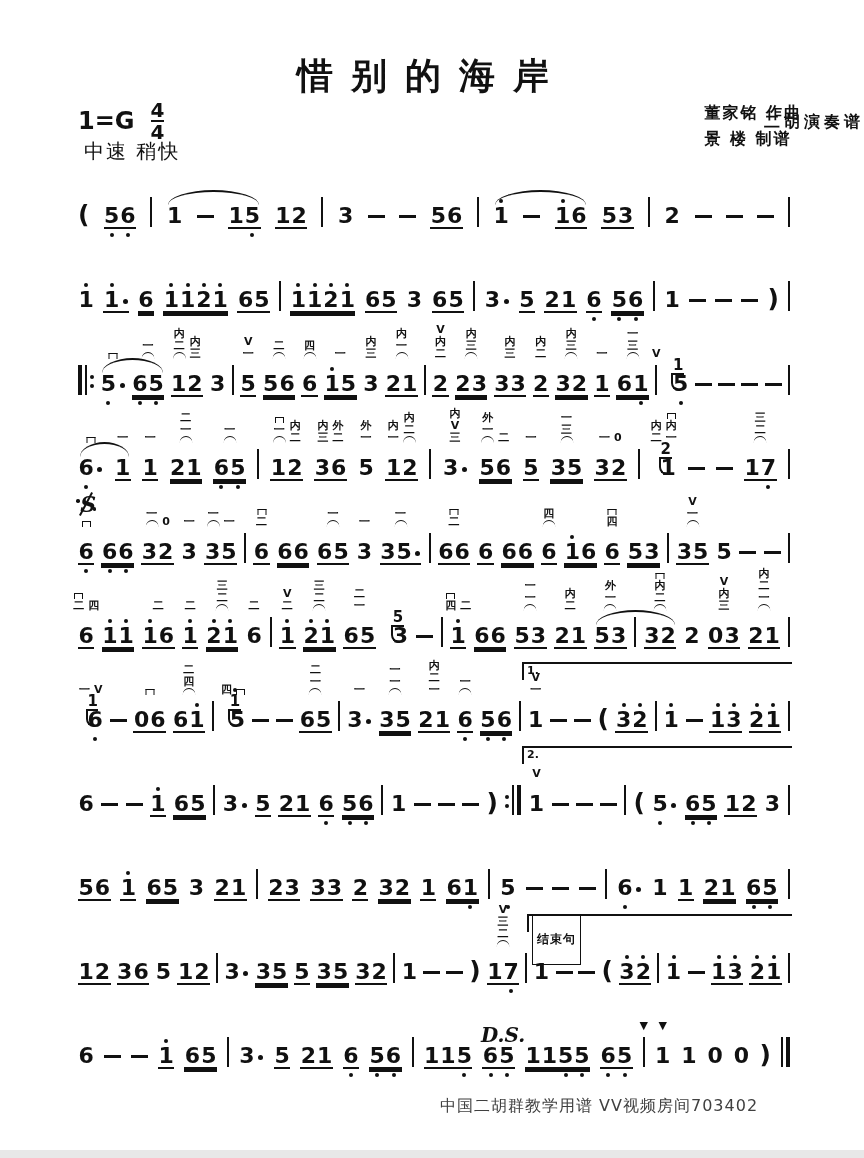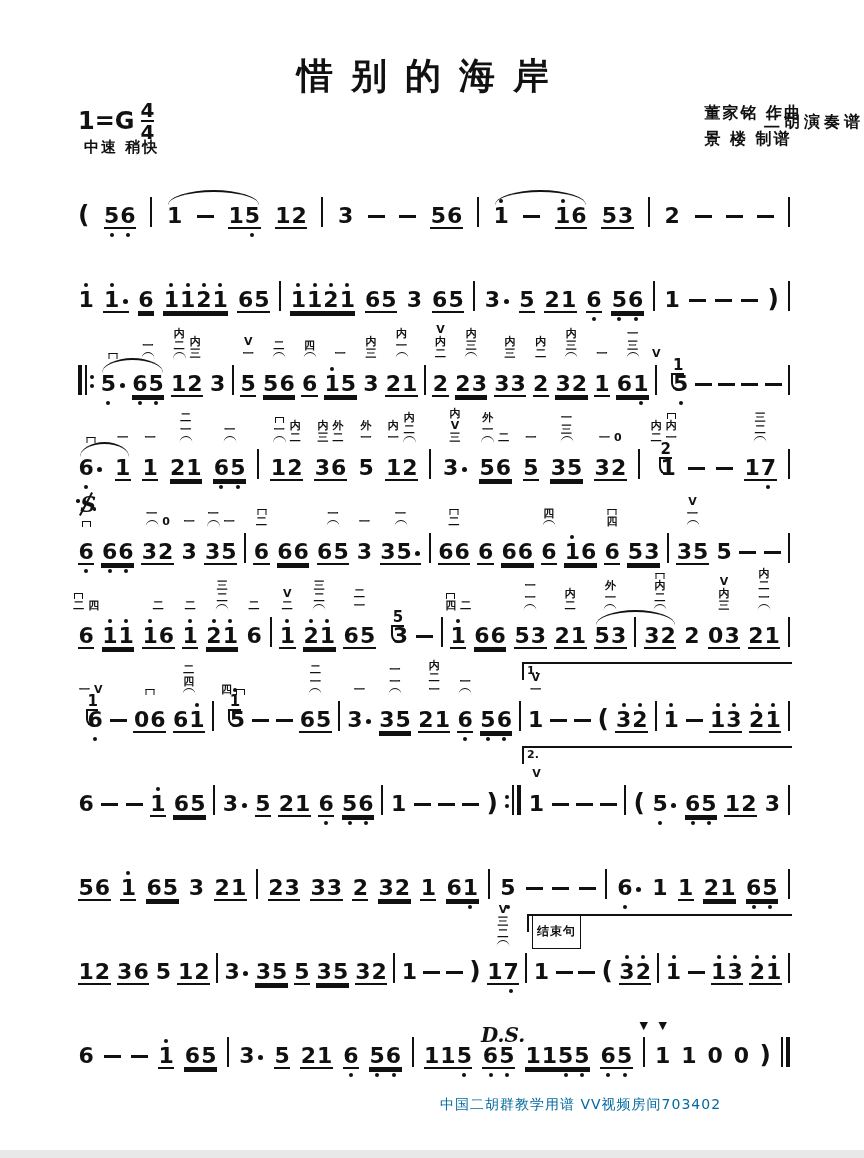--- a/index.html
+++ b/index.html
@@ -1,26 +1,26 @@
 <!DOCTYPE html>
 <html><head>
 <meta charset="utf-8">
 <style>
   html,body{margin:0;padding:0;background:#e8e8e8;}
   #page{width:864px;height:1150px;background:#ffffff;position:relative;
         font-family:"DejaVu Sans",sans-serif;color:#111;overflow:hidden;}
   
   #title{position:absolute;top:52px;left:0;width:100%;text-align:center;
          font-size:36px;font-weight:bold;letter-spacing:18px;font-family:"DejaVu Serif",serif;}
-  #meta-key{position:absolute;top:100px;left:78px;font-size:24px;font-weight:bold;display:flex;align-items:center;gap:6px;}
+  #meta-key{position:absolute;top:100px;left:78px;font-size:24px;font-weight:bold;display:flex;align-items:center;gap:16px;}
   .frac{display:inline-flex;flex-direction:column;align-items:center;line-height:1;font-size:20px;font-weight:bold;}
   .frac .fb{border-top:2.5px solid #111;}
   #subtitle{position:absolute;top:112px;left:0;width:100%;text-align:right;font-size:16px;font-weight:bold;letter-spacing:4px;}
   #credits{position:absolute;top:100px;right:62px;font-size:16px;font-weight:bold;line-height:1.6;letter-spacing:2px;}
-  #tempo{position:absolute;top:138px;left:84px;font-size:15px;font-weight:bold;letter-spacing:2px;}
+  #tempo{position:absolute;top:138px;left:84px;font-size:20px;font-weight:normal;letter-spacing:2px;}
   
   #score{position:absolute;top:158px;left:78px;width:712px;}
   .mline{position:relative;height:84px;display:flex;justify-content:space-between;align-items:flex-end;padding-bottom:15px;box-sizing:border-box;}
   .cell{position:relative;display:flex;flex-direction:column;align-items:center;justify-content:flex-end;}
   
   .grp{display:inline-flex;align-items:flex-end;position:relative;line-height:1;}
   .grp.u1{box-shadow:0 2px 0 0 #111;}
   .grp.u2{box-shadow:0 2px 0 0 #111,0 5px 0 0 #111;}
   .nch{font-size:22px;font-weight:bold;position:relative;line-height:1;padding:0 .5px;}
   .nch.hd::before{content:"";position:absolute;top:-6px;left:50%;transform:translateX(-50%);
@@ -53,25 +53,25 @@
   
   .segno{position:relative;width:20px;height:24px;margin-bottom:2px;}
   .segno .s{position:absolute;left:4px;top:-3px;font:italic bold 22px "DejaVu Serif",serif;}
   .segno .sl{position:absolute;left:9px;top:-3px;width:2px;height:26px;background:#111;transform:rotate(28deg);}
   .segno .d1,.segno .d2{position:absolute;width:3.5px;height:3.5px;border-radius:50%;background:#111;}
   .segno .d1{left:0;top:5px;}.segno .d2{right:0;top:13px;}
   
   .slur{position:absolute;border-top:2px solid #111;border-radius:50% 50% 0 0/100% 100% 0 0;height:13px;}
   .volta{position:absolute;border-top:2px solid #111;border-left:2px solid #111;height:16px;}
   .volta .vl{position:absolute;left:3px;top:0px;font-size:11px;font-weight:bold;}
-  .volta .vl.boxed{border:1.5px solid #111;padding:8px 4px;top:-2px;font-size:12px;letter-spacing:1px;}
+  .volta .vl.boxed{border:1.5px solid #111;padding:16px 4px;top:-2px;font-size:12px;letter-spacing:1px;}
   .below{position:absolute;top:62px;left:50%;transform:translateX(-50%);
          font-size:20px;font-weight:bold;font-style:italic;font-family:"DejaVu Serif",serif;white-space:nowrap;}
   
-  #footer{position:absolute;top:1096px;left:440px;font-size:14px;letter-spacing:1px;color:#0369a1;}
+  #footer{position:absolute;top:1096px;left:440px;font-size:16px;letter-spacing:1px;color:#404040;}
 </style>
 </head>
 <body>
 
 <div id="page">
   <div id="title">惜别的海岸</div>
 
   <div id="meta-key">
     <span>1=G</span>
     <span class="frac">

